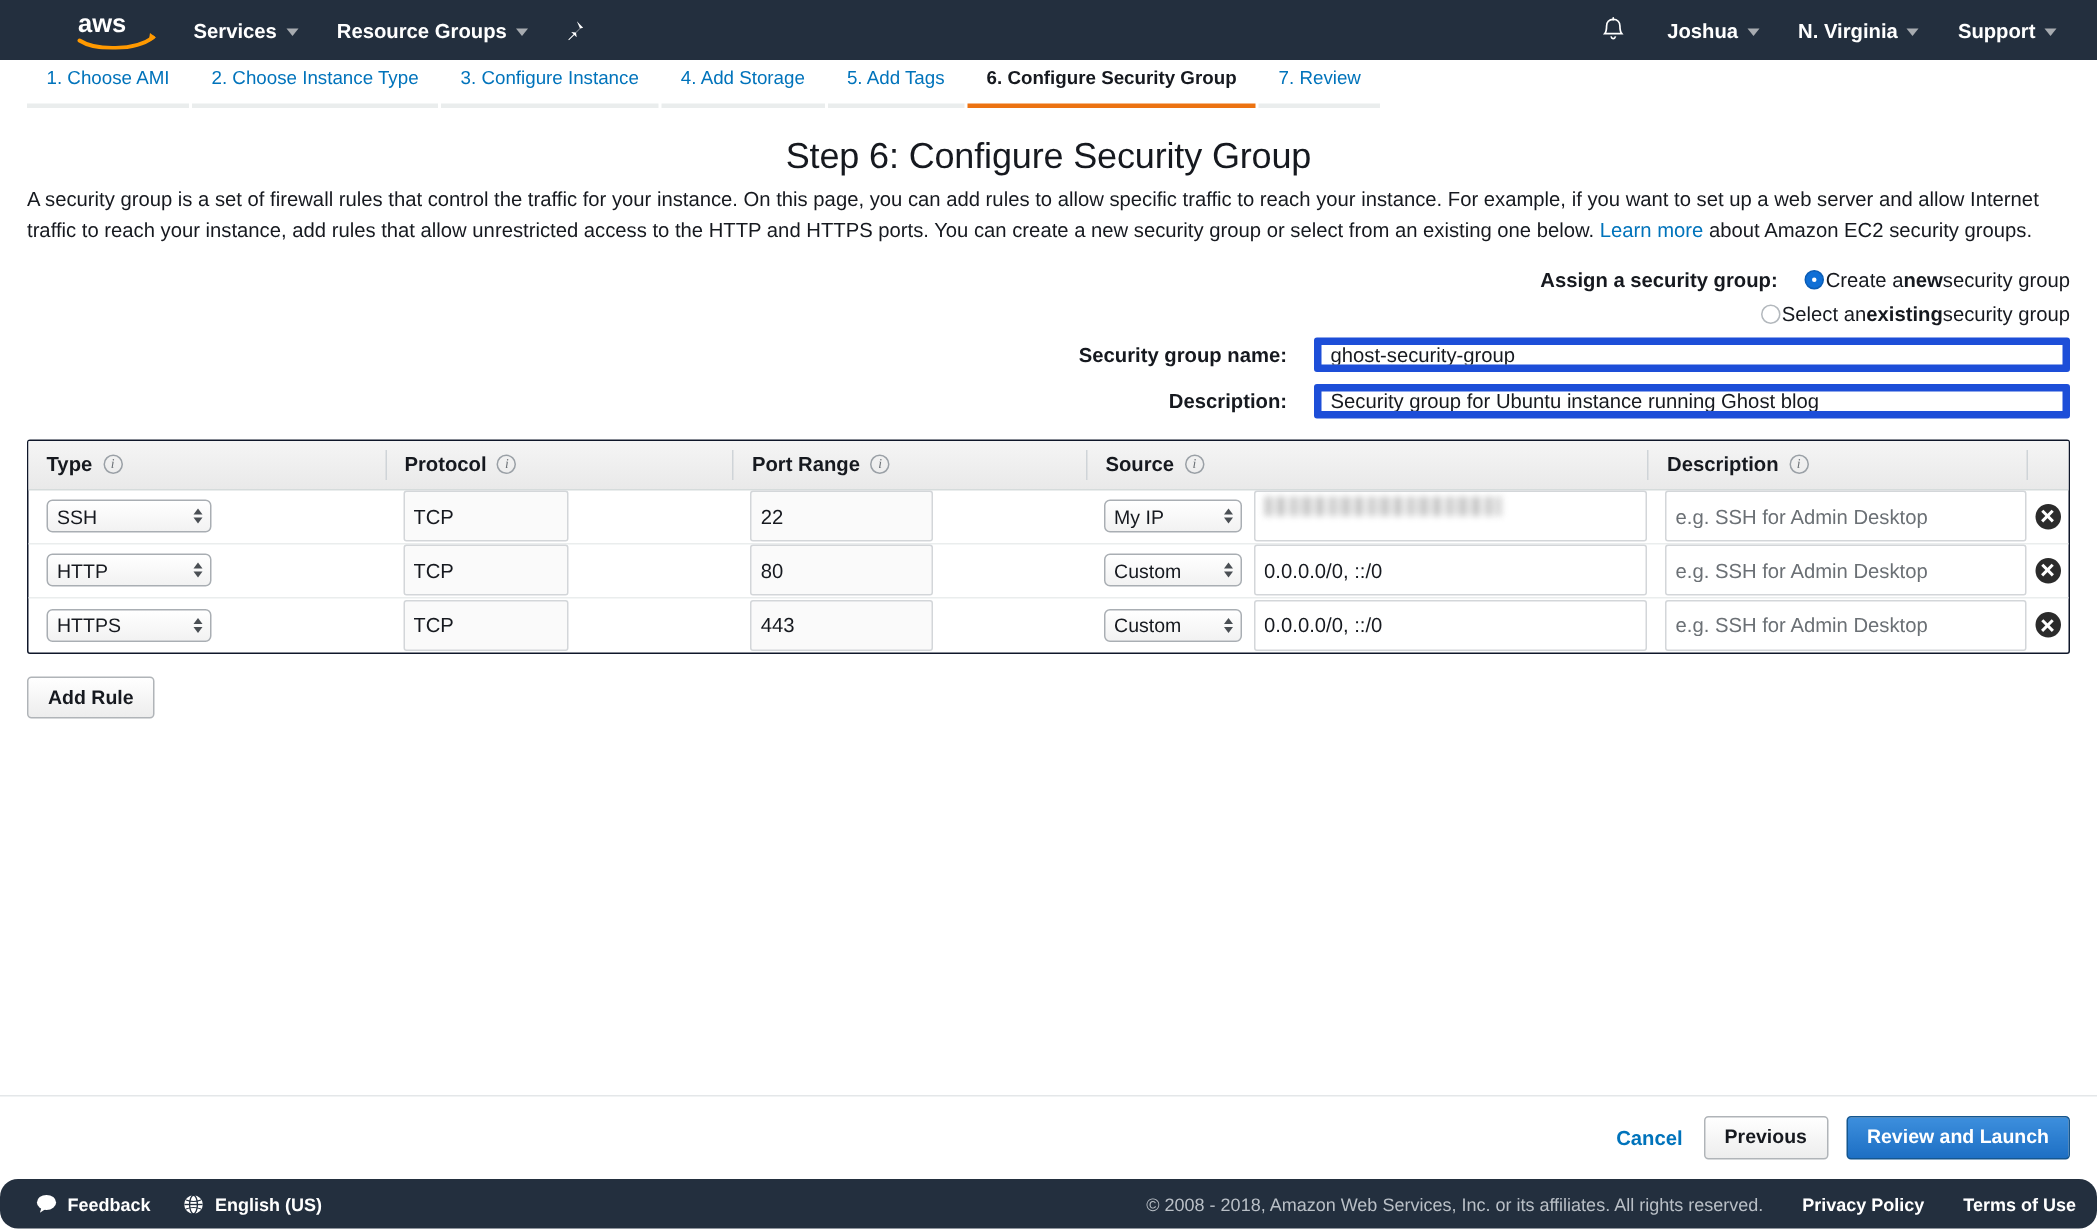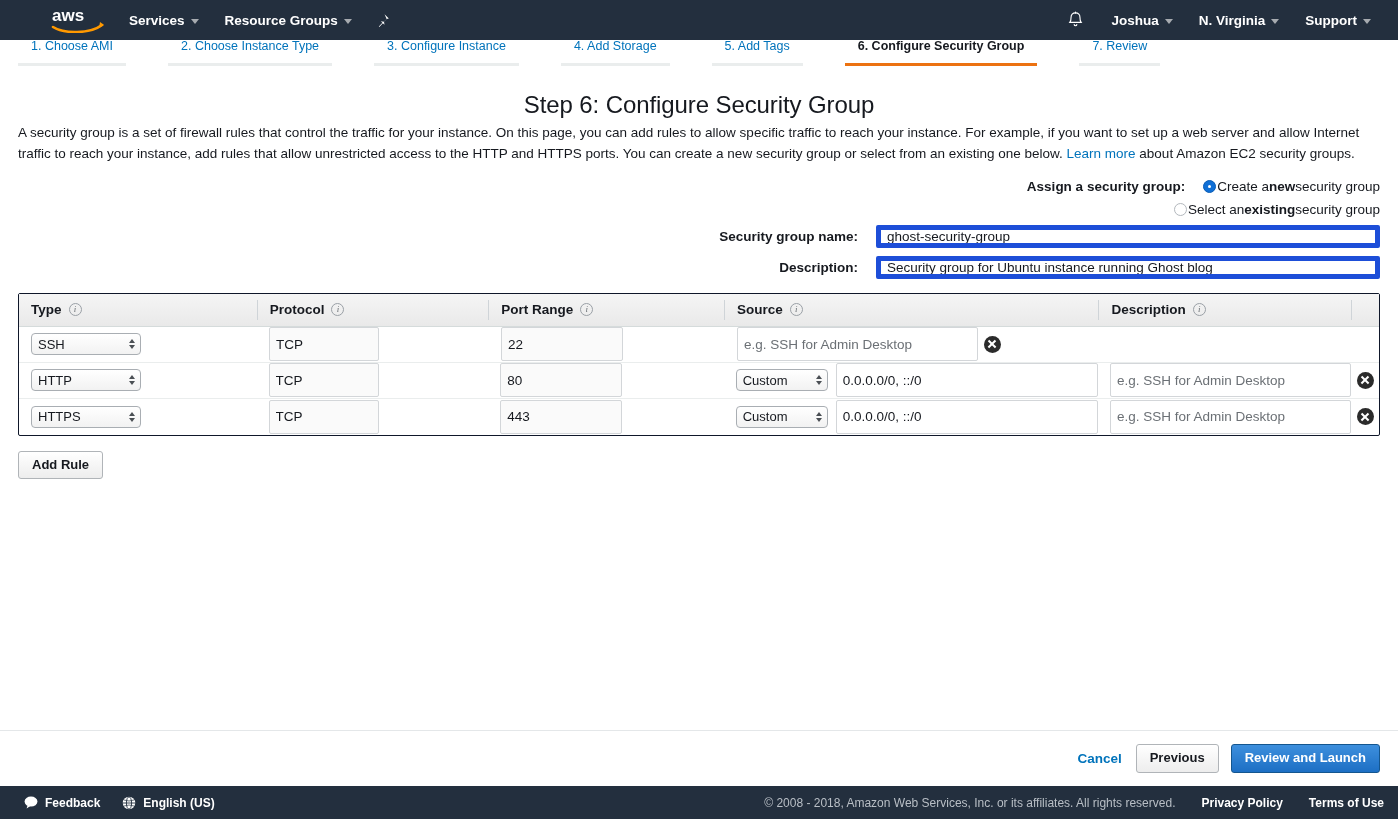--- a/index.html
+++ b/index.html
@@ -53,26 +53,25 @@
   }
   #nav-right {
     margin-left: auto;
     display: flex; align-items: center;
   }
   #bell-icon { padding: 0 14px; display: flex; align-items: center; cursor: pointer; }
 
   
   #steps {
     display: flex;
-    align-items: flex-start;
+    align-items: center;
     background: #fff;
     padding-left: 18px;
     height: 38px;
     font-size: 12.5px;
-    gap: 40px;
   }
   .step {
     color: #0073bb;
     padding: 0 13px 10px 13px;
     cursor: pointer;
     white-space: nowrap;
     border-bottom: 3px solid #eaeded;
     margin-right: 2px;
     line-height: 1;
   }
@@ -358,20 +357,21 @@
   #footer {
     position: absolute;
     left: 0; right: 0; bottom: 0;
     height: 33px;
     background: #232f3e;
     display: flex;
     align-items: center;
     padding: 0 14px 0 24px;
     color: #ffffff;
     font-size: 12px;
+    border-radius: 12px;
   }
   .foot-item {
     display: flex; align-items: center; gap: 7px;
     font-weight: bold;
     margin-right: 22px;
     cursor: pointer;
     white-space: nowrap;
   }
   #foot-right {
     margin-left: auto;
@@ -521,20 +521,35 @@
               <span class="arrow-dn"></span>
           </span>
         </span>
       </div>
       <div class="td c-proto">
         <input class="cell-input in-proto readonly" type="text" readonly="" value="TCP" style="">
       </div>
       <div class="td c-port">
         <input class="cell-input in-port readonly" type="text" readonly="" value="22" style="">
       </div>
+      <div class="td c-src src-cell">
+        <span class="sel-wrap">
+          <select class="sel sel-source">
+            <option>My IP</option>
+          </select>
+          <span class="arrows">
+            <span class="arrow-up"></span>
+              <span class="arrow-dn"></span>
+          </span>
+        </span>
+        <span style="position:relative; margin-left:8px;">
+          <input class="cell-input in-src editable" type="text" value="" style="">
+          <span class="blur-value"></span>
+        </span>
+      </div>
       <div class="td c-desc">
         <input class="cell-input in-desc editable" type="text" placeholder="e.g. SSH for Admin Desktop" style="">
       </div>
       <div class="td c-del">
         <span class="del-btn"></span>
       </div>
     </div>
 
     <div class="tr">
       <div class="td c-type">

